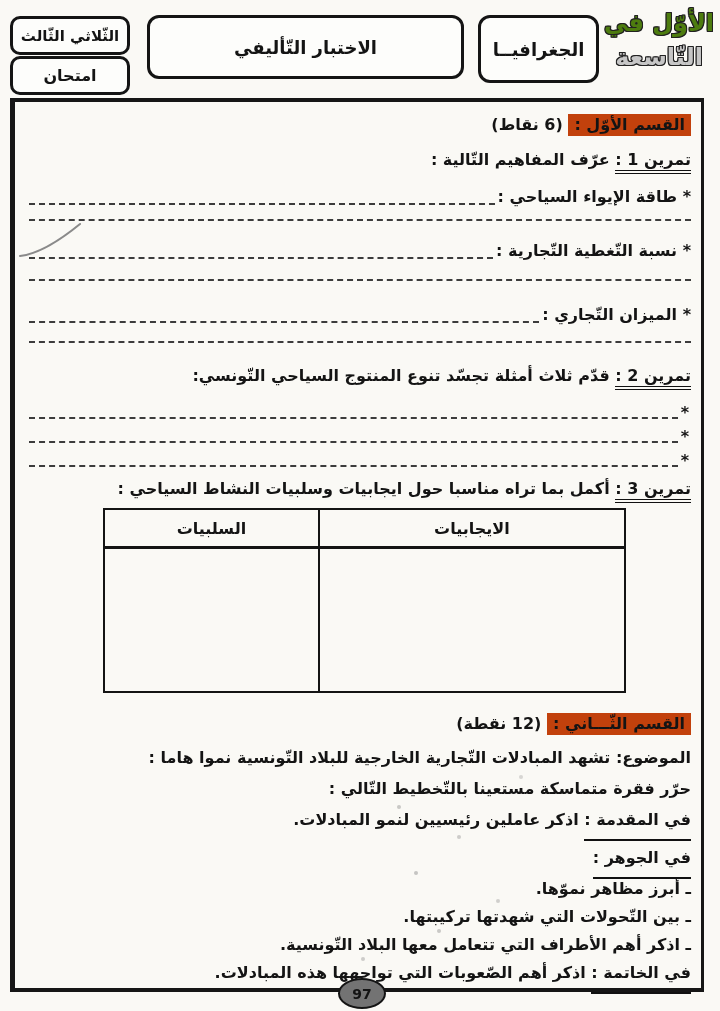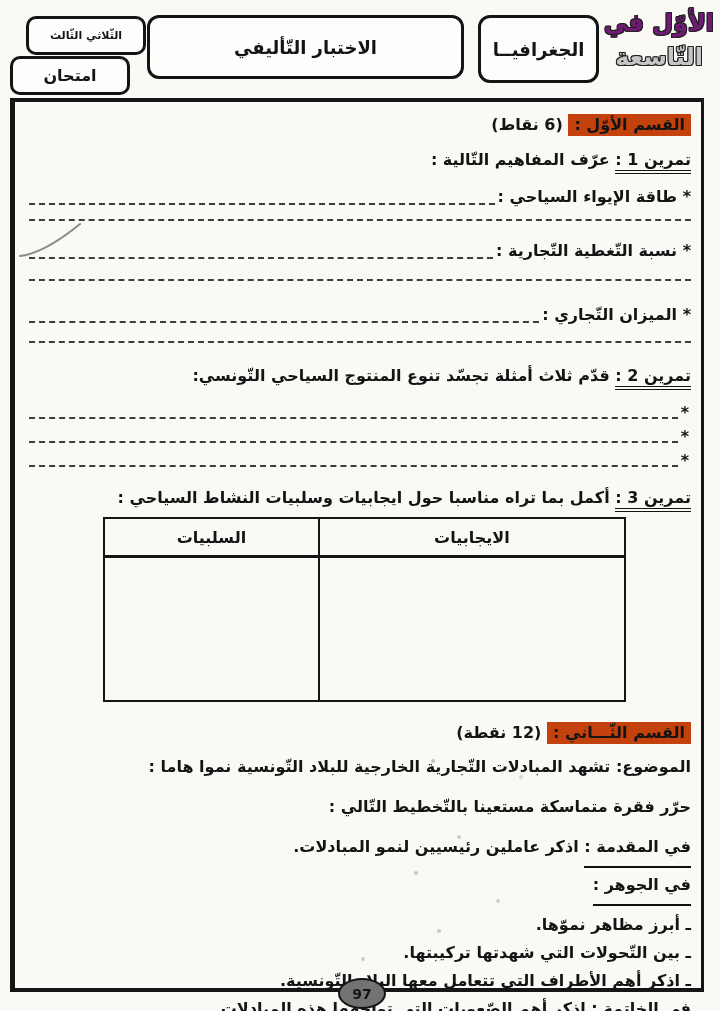--- a/index.html
+++ b/index.html
@@ -10,28 +10,28 @@
     color:#141414;direction:rtl;overflow:hidden;
   }
   
   .hdr-box{
     position:absolute;background:#fdfdfb;border:3px solid #141414;
     border-radius:12px;display:flex;align-items:center;justify-content:center;
     font-weight:700;box-sizing:border-box;
   }
   .box-subject{right:121px;top:15px;width:121px;height:68px;font-size:18px;}
   .box-title{left:147px;top:15px;width:317px;height:64px;font-size:18px;}
-  .box-trim{left:26px;top:16px;width:120px;height:39px;font-size:11px;border-radius:10px;}
+  .box-trim{left:10px;top:16px;width:120px;height:39px;font-size:15px;border-radius:10px;}
   .box-exam{left:10px;top:56px;width:120px;height:39px;font-size:16px;border-radius:10px;}
   .logo{
     position:absolute;right:0;top:6px;width:122px;text-align:center;
     font-weight:700;line-height:34px;font-size:24px;letter-spacing:0;
   }
   .logo .l1{
-    color:#701a75;
+    color:#4d7c0f;
     text-shadow:1px 0 #222,-1px 0 #222,0 1px #222,0 -1px #222,
                 1px 1px #222,-1px -1px #222,1px -1px #222,-1px 1px #222;
   }
   .logo .l2{
     color:#c6c6c6;
     text-shadow:1px 0 #222,-1px 0 #222,0 1px #222,0 -1px #222,
                 1px 1px #222,-1px -1px #222,1px -1px #222,-1px 1px #222;
   }
   
   .frame{
@@ -73,21 +73,21 @@
     background:transparent;
     box-shadow:432px 760px 0 1px rgba(90,90,90,.35),
                398px 806px 0 1px rgba(90,90,90,.30),
                458px 836px 0 1px rgba(90,90,90,.28),
                415px 872px 0 1px rgba(90,90,90,.33),
                497px 900px 0 1px rgba(90,90,90,.26),
                438px 930px 0 1px rgba(90,90,90,.30),
                362px 958px 0 1px rgba(90,90,90,.28),
                520px 776px 0 1px rgba(90,90,90,.22);
   }
-  .mt2{margin-top:2px}.mt3{margin-top:14px}.mt4{margin-top:12px}
+  .mt2{margin-top:2px}.mt3{margin-top:5px}.mt4{margin-top:12px}
   .mt8{margin-top:8px}.mt9{margin-top:9px}.mt10{margin-top:10px}.mt12{margin-top:12px}
   .mt14{margin-top:14px}.mt16{margin-top:16px}.mt18{margin-top:18px}.mt20{margin-top:20px}
   .mt22{margin-top:22px}
 </style>
 </head>
 <body>
 
 <div>
 
   <header>

